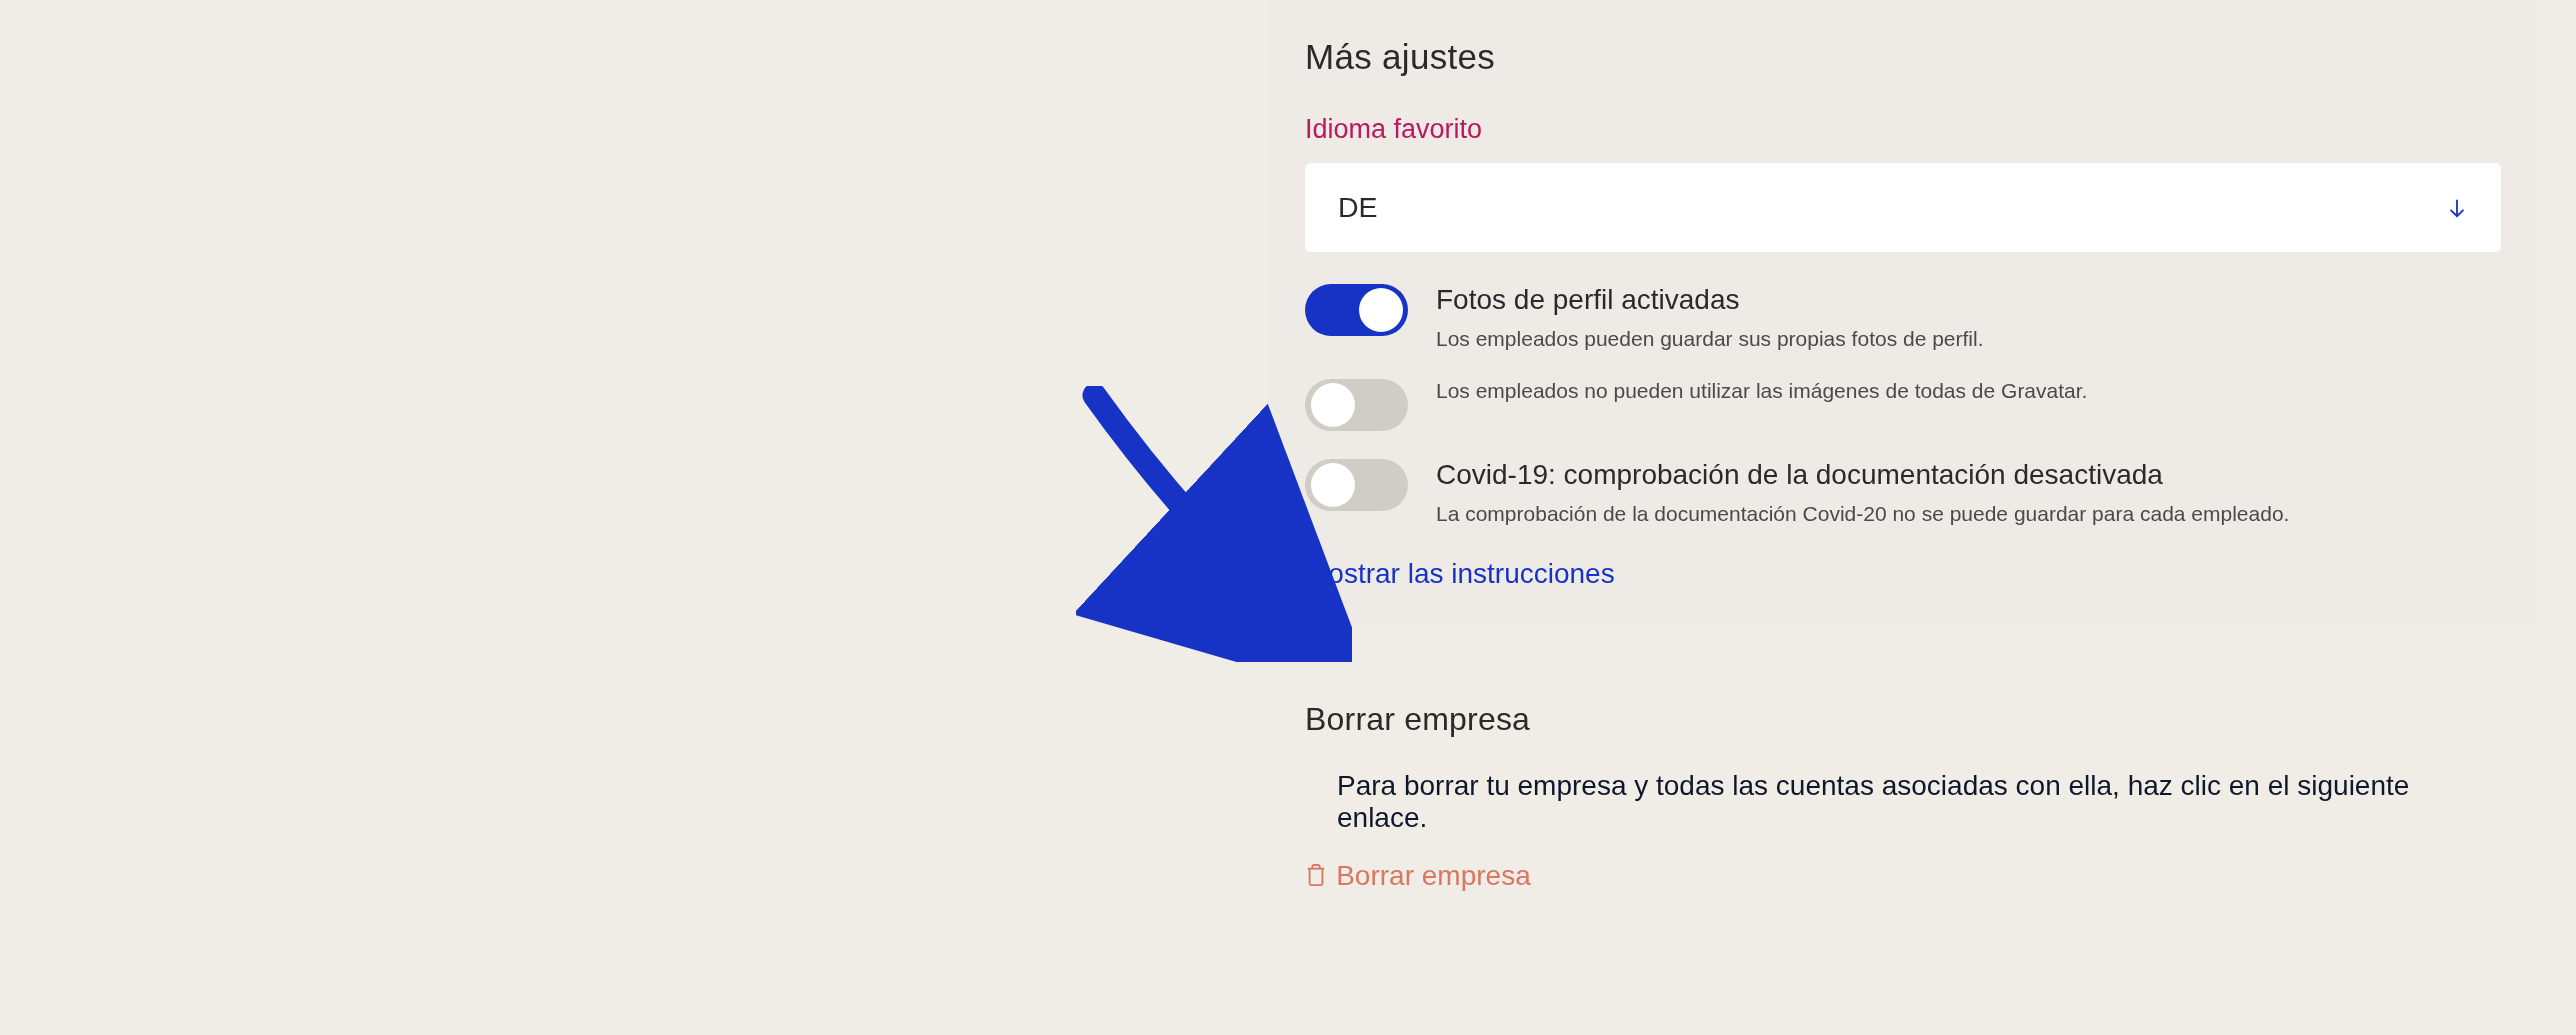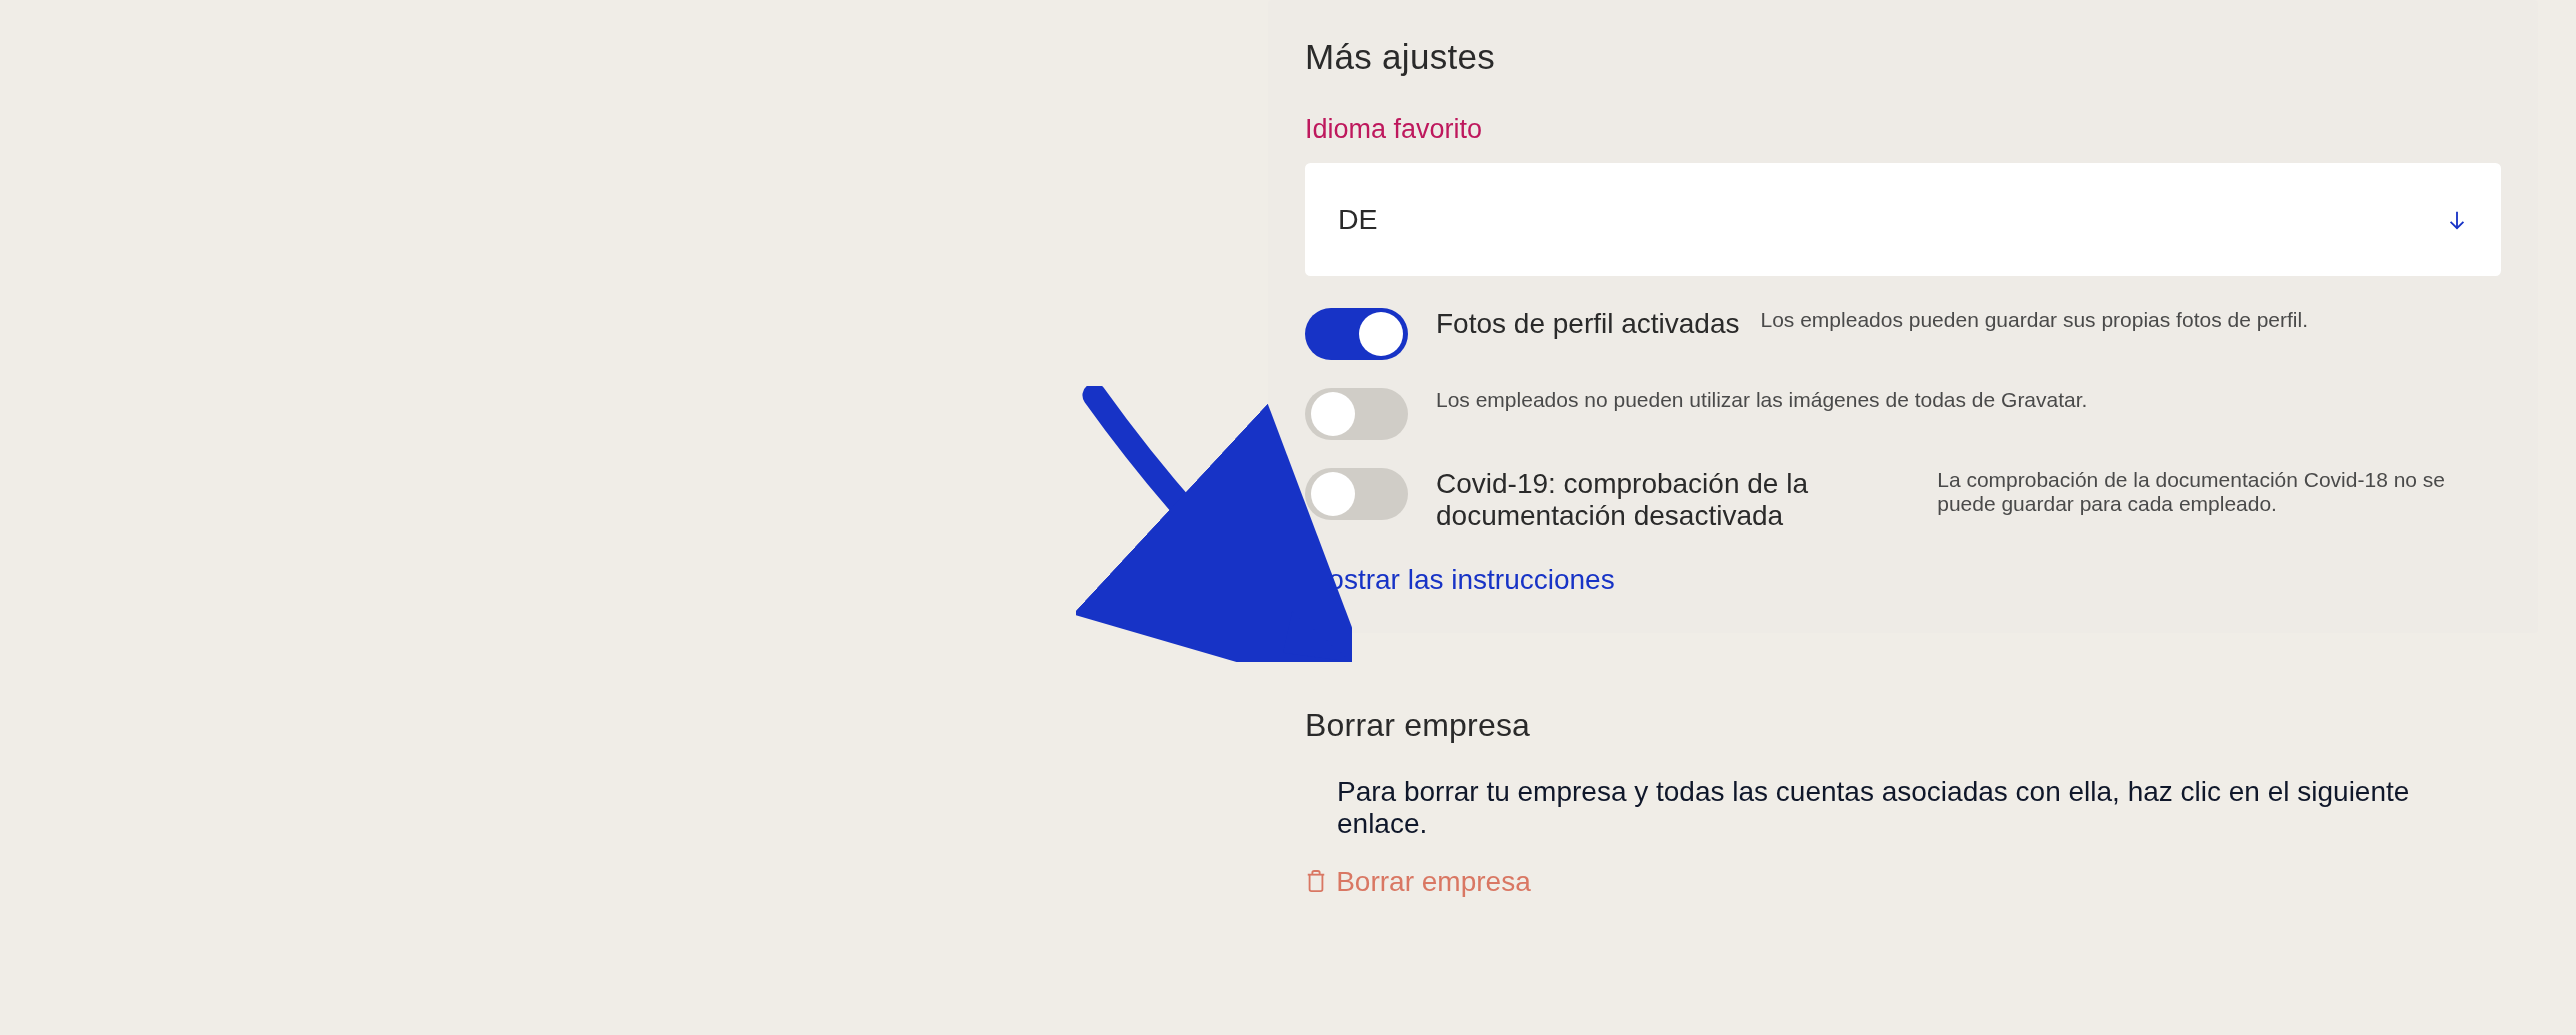--- a/index.html
+++ b/index.html
@@ -48,21 +48,21 @@
     .field-label {
       font-size: 27px;
       color: #be185d;
       margin-bottom: 18.4px;
       font-weight: 400;
     }
     .select-box {
       background: #ffffff;
       border: none;
       border-radius: 5.5px;
-      padding: 40px 33px;
+      padding: 28px 33px;
       display: flex;
       align-items: center;
       justify-content: space-between;
       cursor: pointer;
       margin-bottom: 32px;
     }
     .select-value {
       font-size: 28.5px;
       color: #2a2a2a;
     }
@@ -102,22 +102,22 @@
       top: 3.7px;
     }
     .toggle.on .knob {
       right: 5.5px;
     }
     .toggle.off .knob {
       left: 5.5px;
     }
     .toggle-text {
       display: flex;
-      flex-direction: row;
-      gap: 21px;
+      flex-direction: column;
+      gap: 11px;
     }
     .toggle-title {
       font-size: 28px;
       color: #2a2a2a;
       font-weight: 400;
     }
     .toggle-desc {
       font-size: 21px;
       color: #4a4a4a;
       font-weight: 400;
@@ -196,21 +196,21 @@
         <div class="toggle-desc">Los empleados no pueden utilizar las imágenes de todas de Gravatar.</div>
       </div>
     </div>
 
     <div class="toggle-row">
       <div class="toggle off">
         <div class="knob"></div>
       </div>
       <div class="toggle-text">
         <div class="toggle-title">Covid-19: comprobación de la documentación desactivada</div>
-        <div class="toggle-desc">La comprobación de la documentación Covid-18 no se puede guardar para cada empleado.</div>
+        <div class="toggle-desc">La comprobación de la documentación Covid-20 no se puede guardar para cada empleado.</div>
       </div>
     </div>
 
     <a class="link-text">Mostrar las instrucciones</a>
   </div>
 
   <div class="card-lower">
     <h2 class="section-title-sm">Borrar empresa</h2>
     <div class="body-text">Para borrar tu empresa y todas las cuentas asociadas con ella, haz clic en el siguiente enlace.</div>
     <a class="delete-link">

